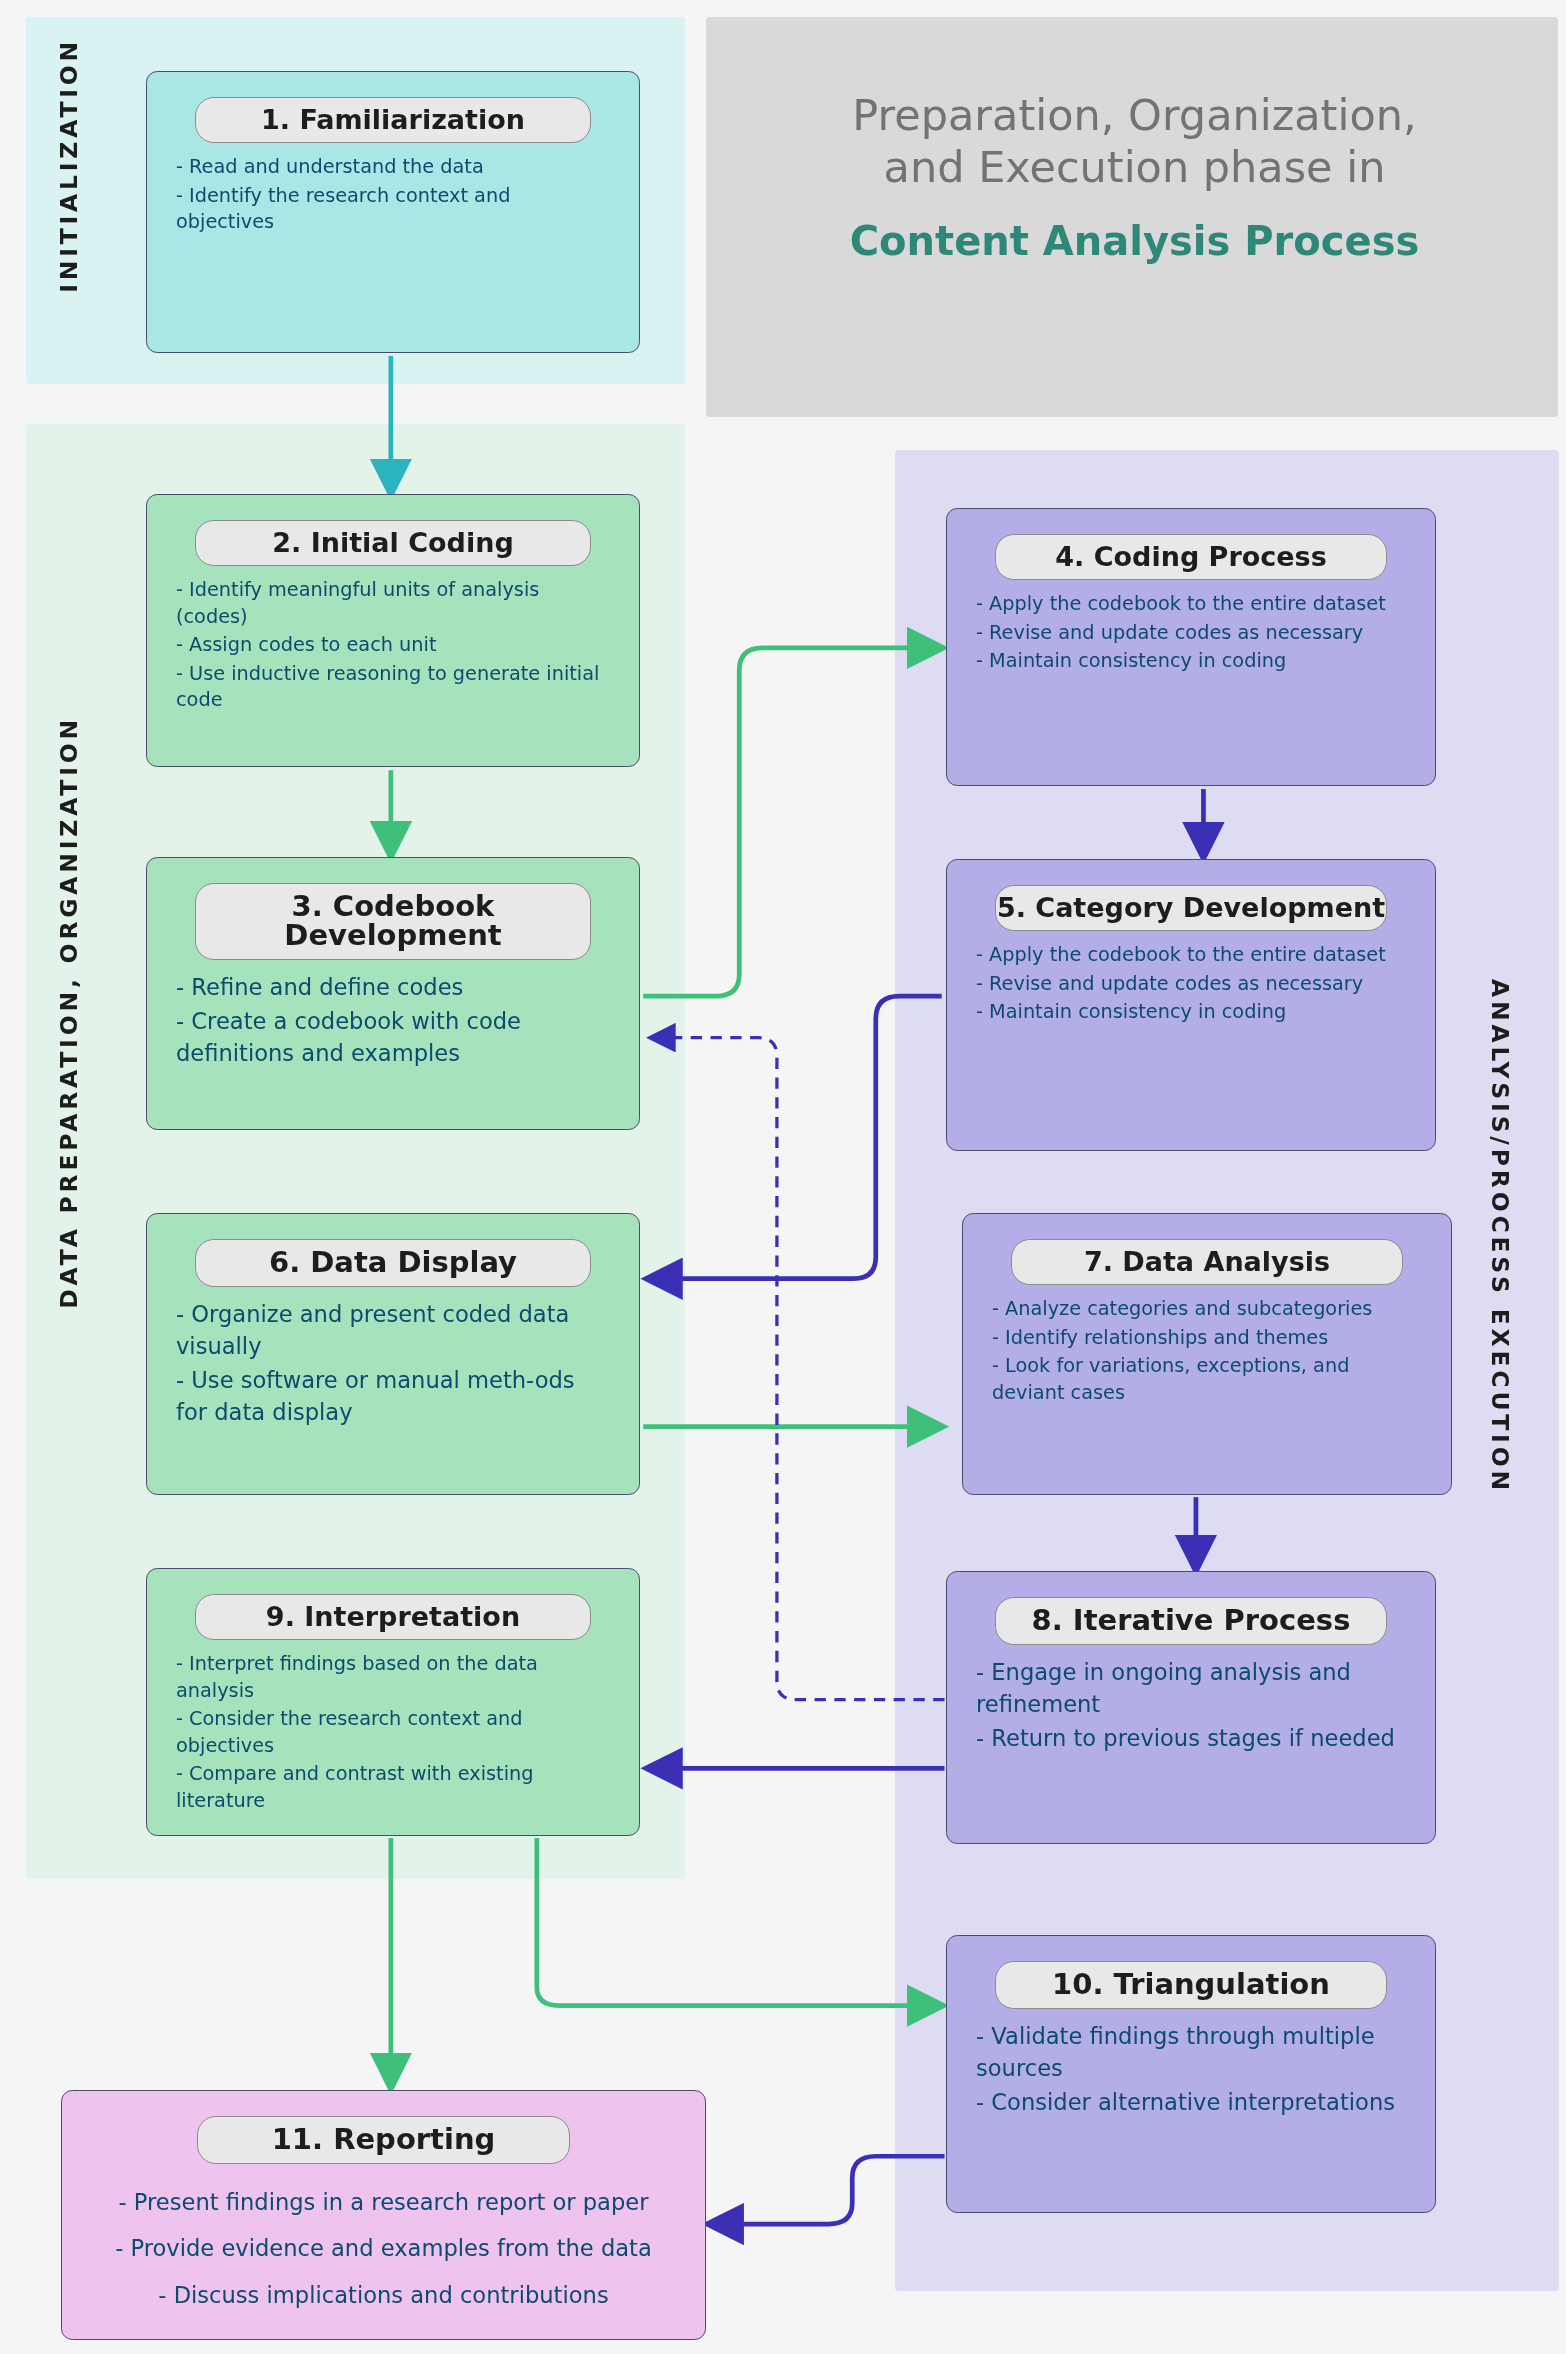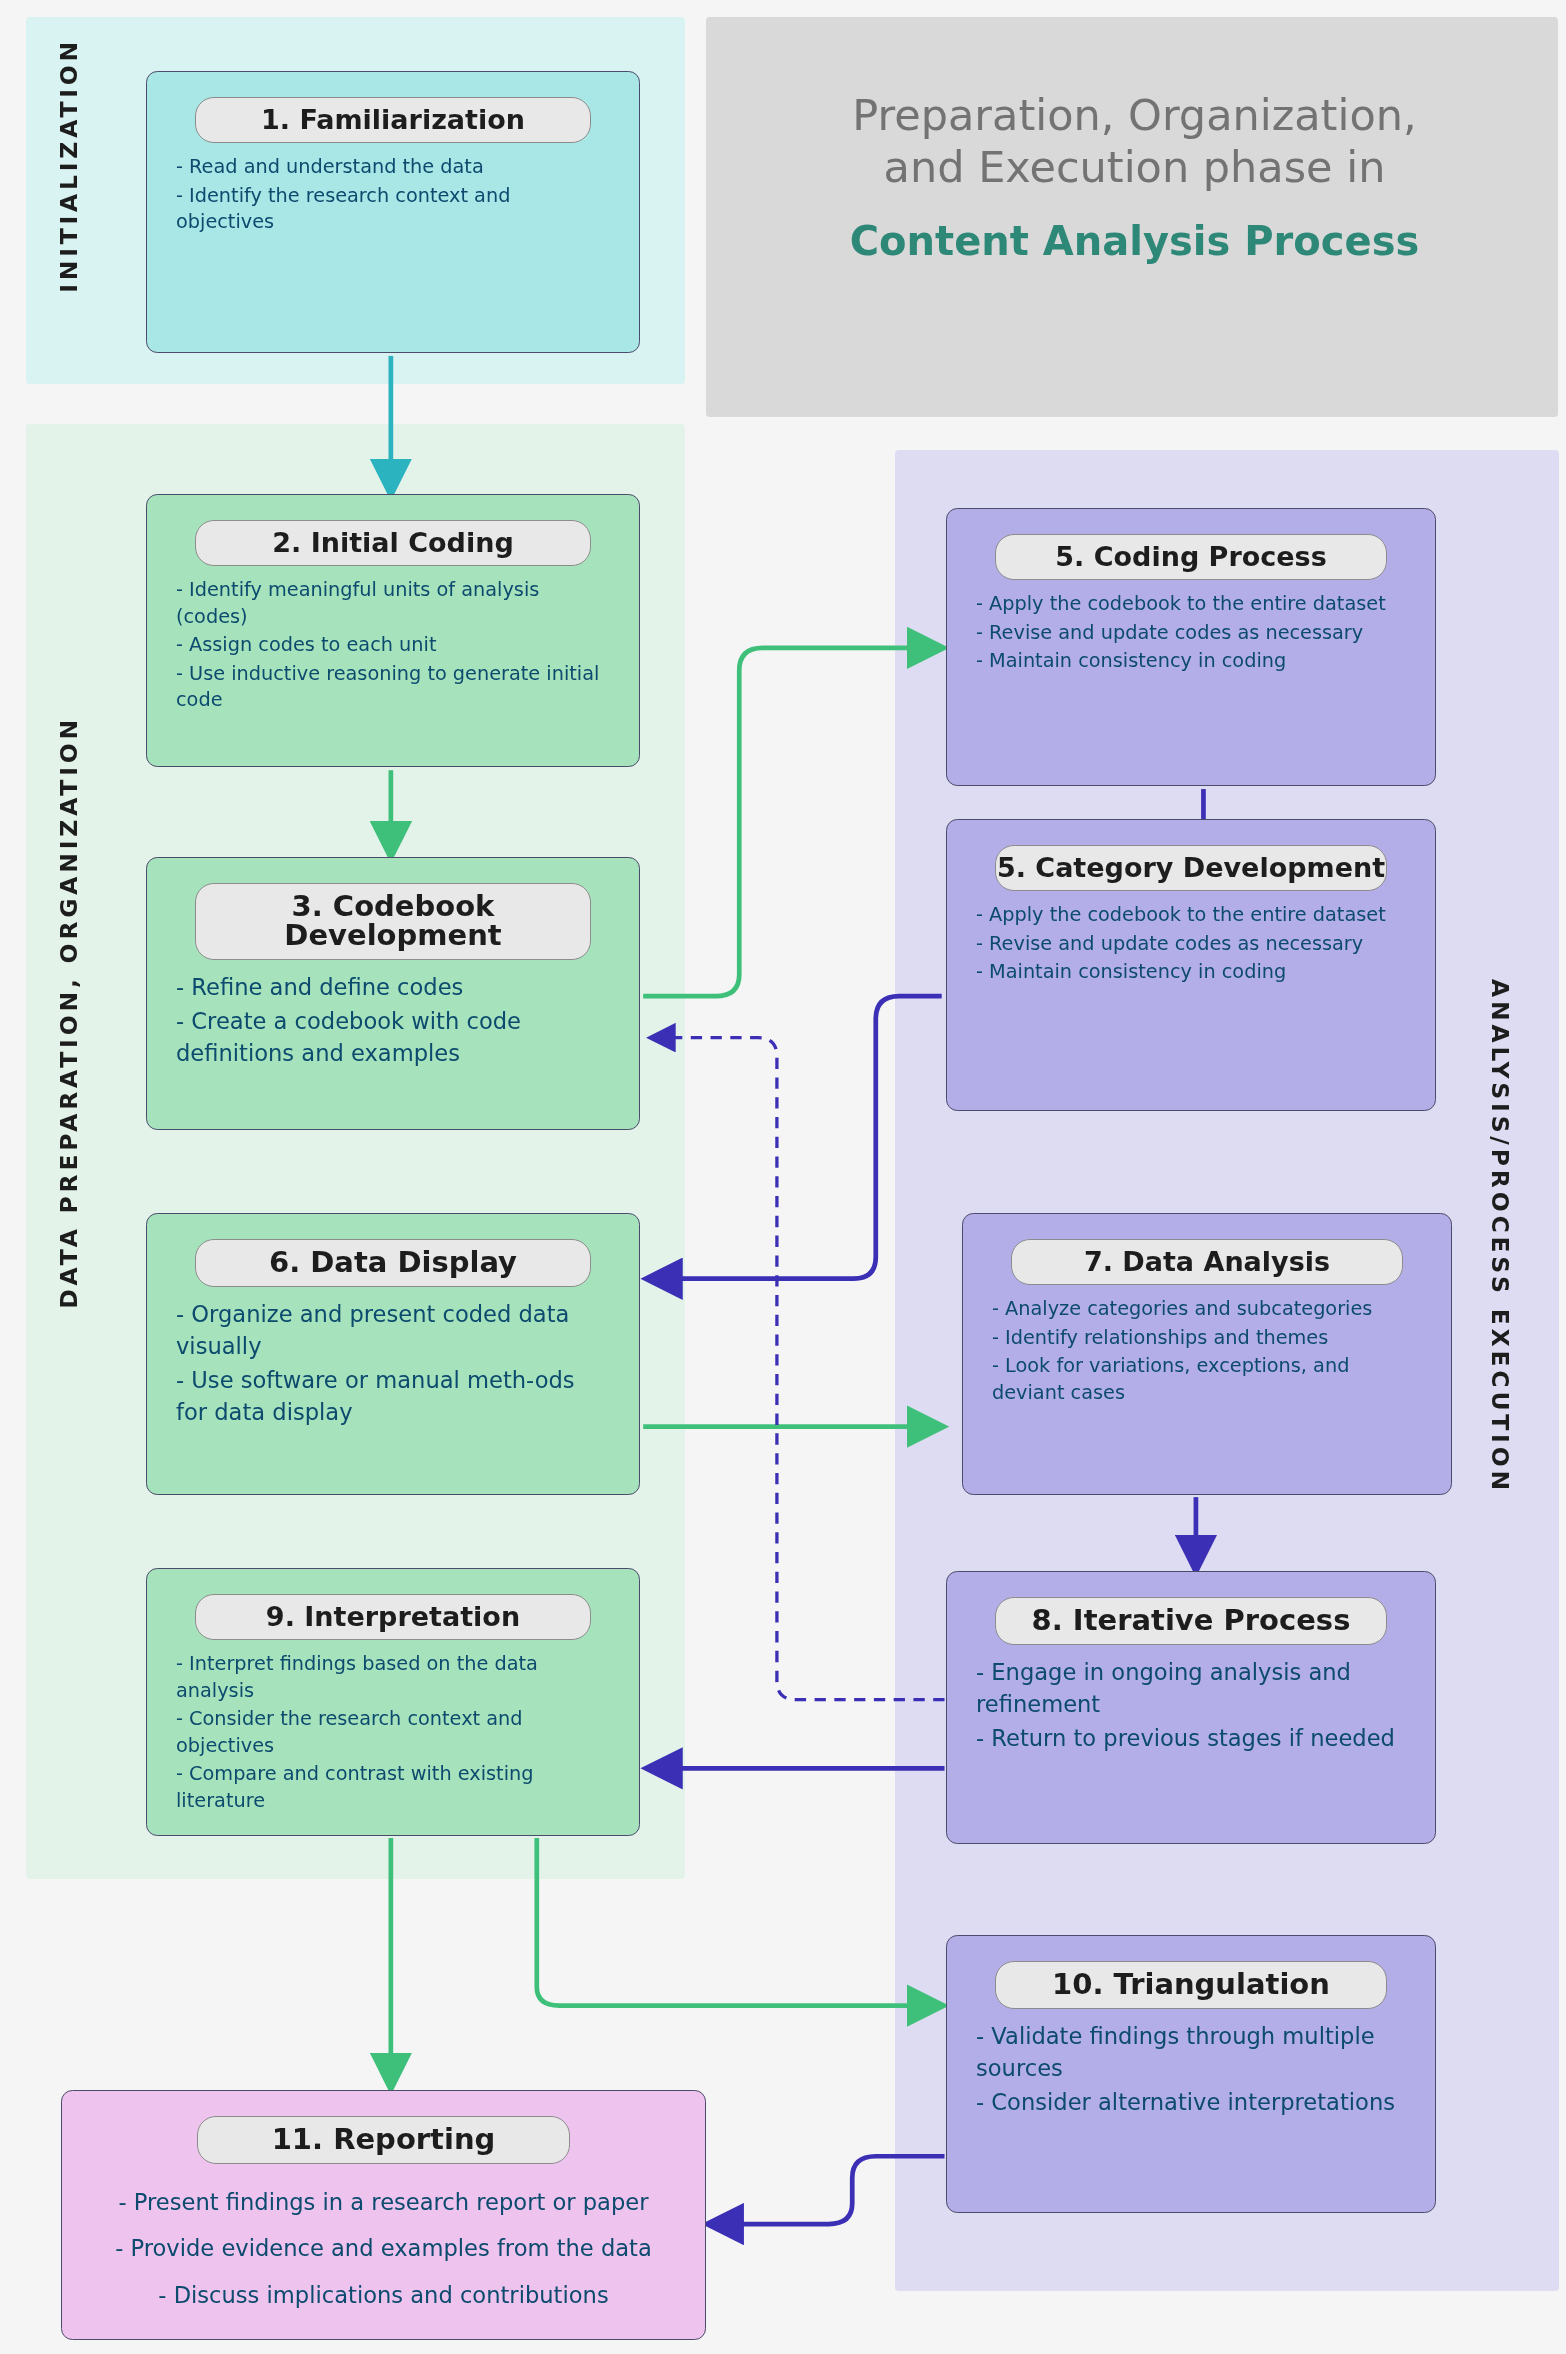--- a/index.html
+++ b/index.html
@@ -80,21 +80,21 @@
   .node.big .hdr{font-size:29px;}
 
   
   #n1{left:146px;top:71px;width:494px;height:282px;}
   #n2{left:146px;top:494px;width:494px;height:273px;}
   #n3{left:146px;top:857px;width:494px;height:273px;}
   #n6{left:146px;top:1213px;width:494px;height:282px;}
   #n9{left:146px;top:1568px;width:494px;height:268px;}
   #n11{left:61px;top:2090px;width:645px;height:250px;}
   #n4{left:946px;top:508px;width:490px;height:278px;}
-  #n5{left:946px;top:819px;width:490px;height:292px;}
+  #n5{left:946px;top:859px;width:490px;height:292px;}
   #n7{left:946px;top:1213px;width:490px;height:282px;margin-left:16px;}
   #n8{left:946px;top:1571px;width:490px;height:273px;}
   #n10{left:946px;top:1935px;width:490px;height:278px;}
 
   svg.arrows{position:absolute;left:0;top:0;width:1567px;height:2354px;pointer-events:none;}
 </style>
 </head>
 <body>
 
 <div class="stage">
@@ -174,21 +174,21 @@
 
   <div class="node green big" id="n3">
     <div class="hdr">3. Codebook Development</div>
     <div class="body">
       <div>- Refine and define codes</div>
       <div>- Create a codebook with code definitions and examples</div>
     </div>
   </div>
 
   <div class="node purple" id="n4">
-    <div class="hdr">5. Coding Process</div>
+    <div class="hdr">4. Coding Process</div>
     <div class="body">
       <div> - Apply the codebook to the entire dataset</div>
       <div> - Revise and update codes as necessary</div>
       <div> - Maintain consistency in coding</div>
     </div>
   </div>
 
   <div class="node purple" id="n5">
     <div class="hdr">5. Category Development</div>
     <div class="body">

